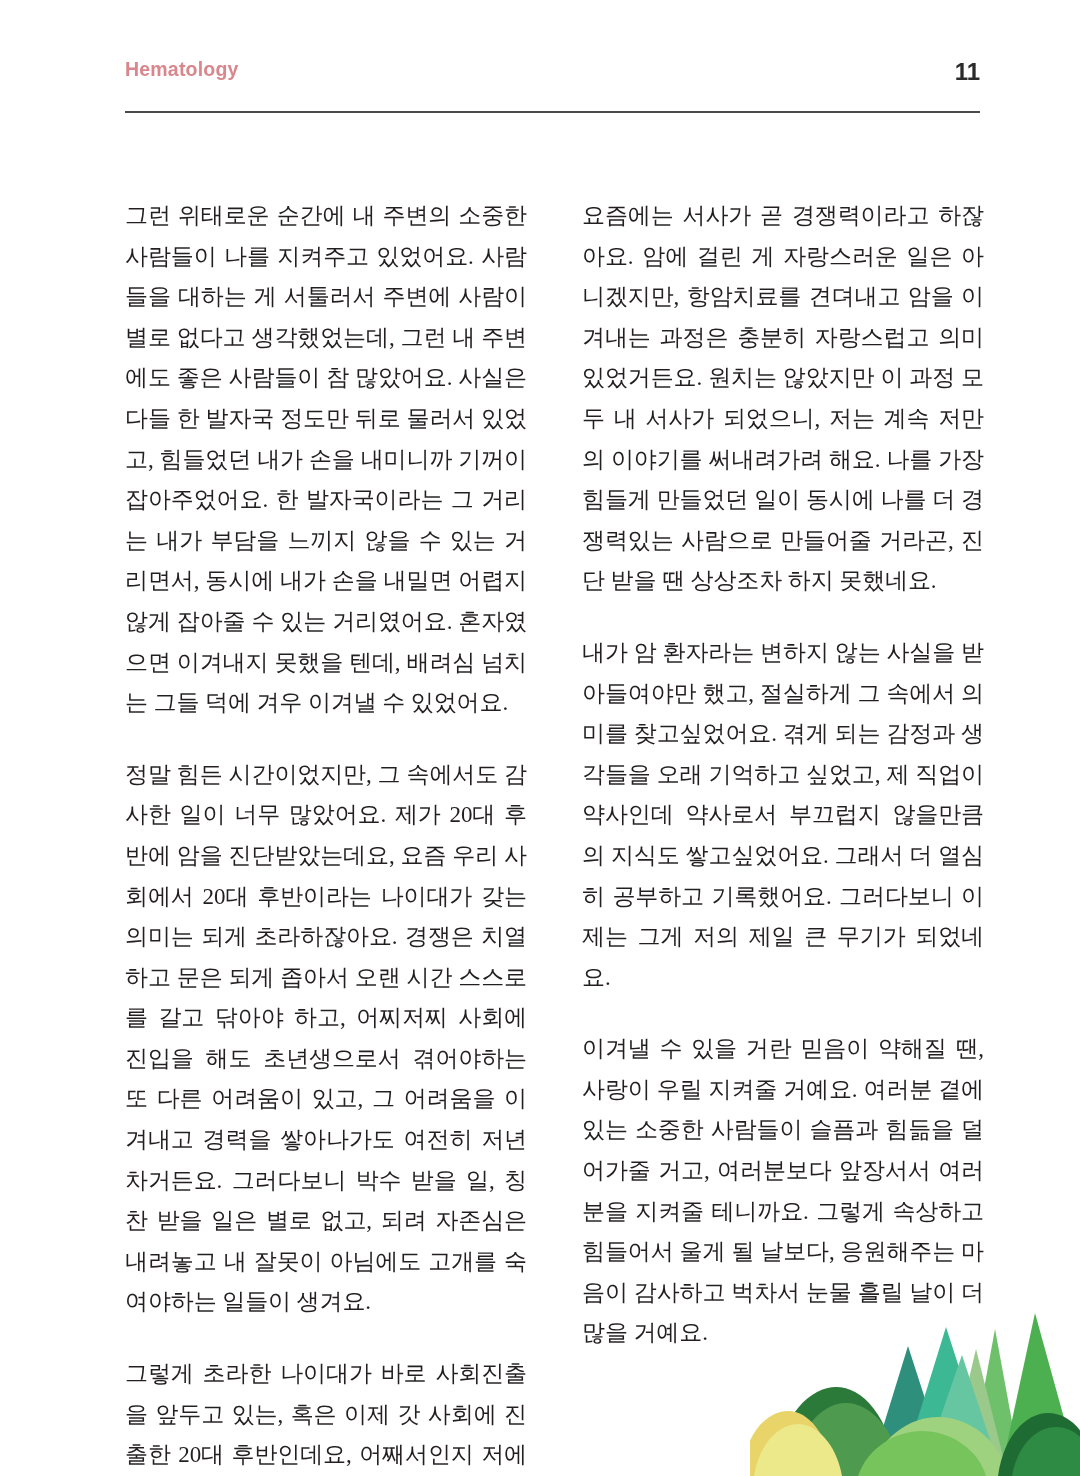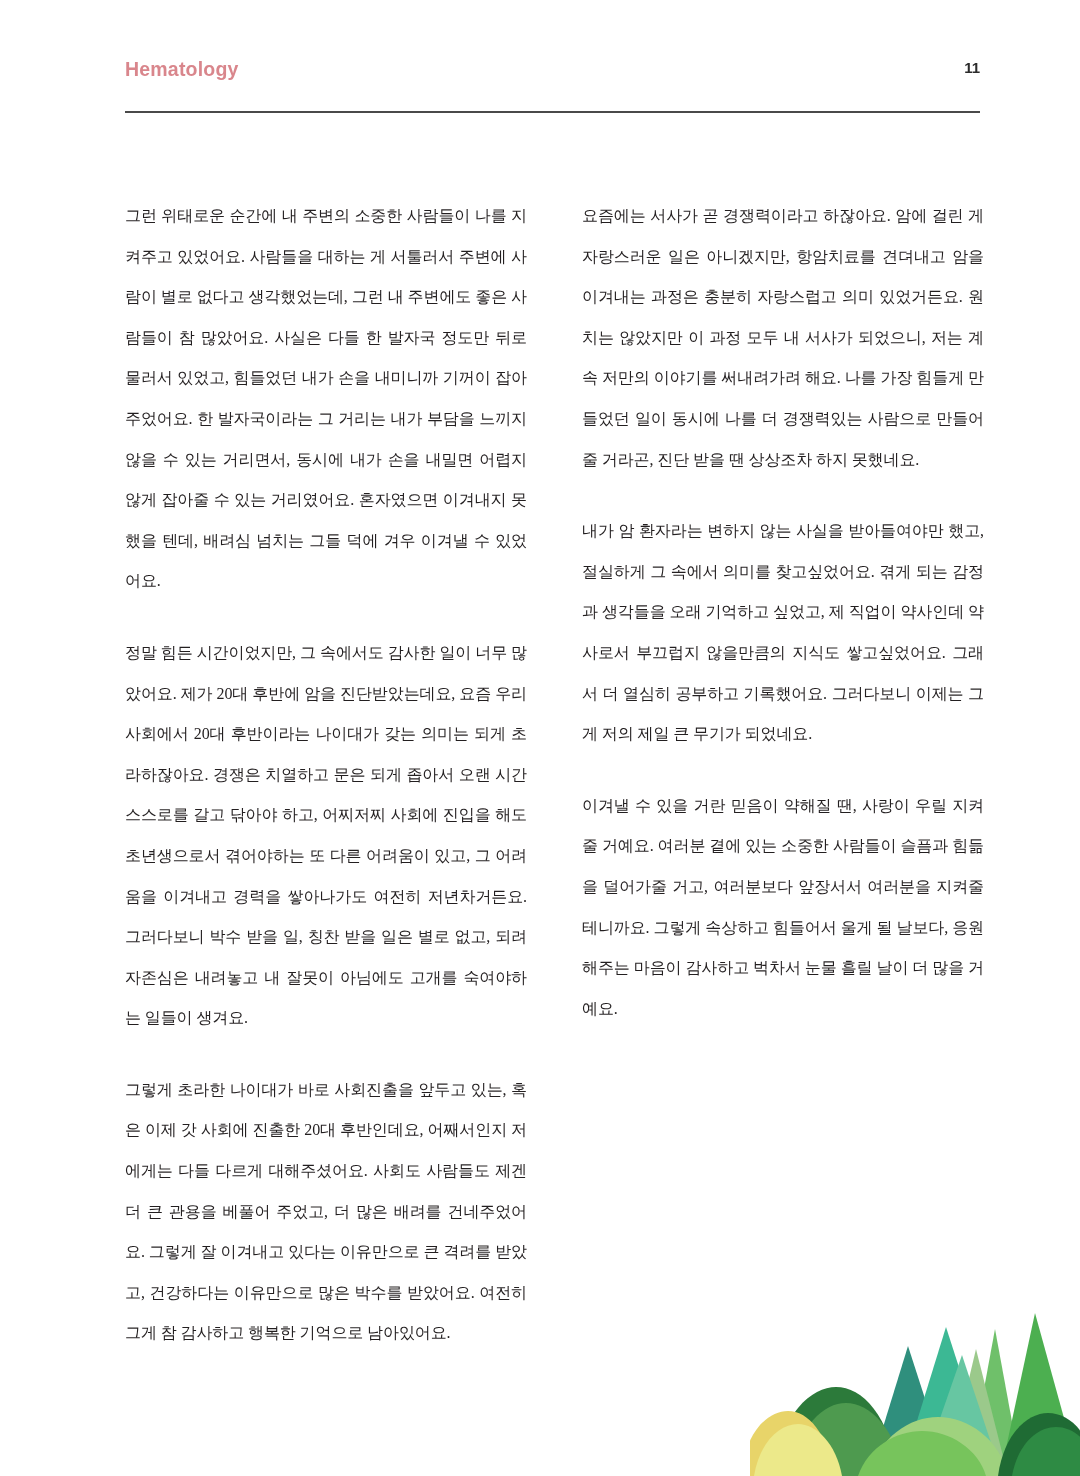--- a/index.html
+++ b/index.html
@@ -37,21 +37,21 @@
   .header-title {
     font-family: "Liberation Sans", "DejaVu Sans", sans-serif;
     font-size: 19.5px;
     font-weight: bold;
     letter-spacing: 0.2px;
     color: #d9868c;
     line-height: 1;
   }
   .header-pagenum {
     font-family: "Liberation Sans", "DejaVu Sans", sans-serif;
-    font-size: 15px;
+    font-size: 24px;
     font-weight: bold;
     color: #2b2b2b;
     line-height: 1;
   }
   .header-rule {
     position: absolute;
     left: 125px;
     top: 111px;
     width: 855px;
     height: 0;
@@ -67,21 +67,21 @@
     display: flex;
     gap: 55px;
   }
   .col {
     width: 402px;
   }
 
   .para {
     margin: 0 0 31px 0;
     font-family: "Liberation Serif", "DejaVu Serif", serif;
-    font-size: 16px;
+    font-size: 23px;
     line-height: 40.6px;
     text-align: justify;
     text-justify: inter-character;
     word-break: break-all;
     color: #231f20;
     letter-spacing: -0.1px;
   }
   .para:last-child { margin-bottom: 0; }
 
   

